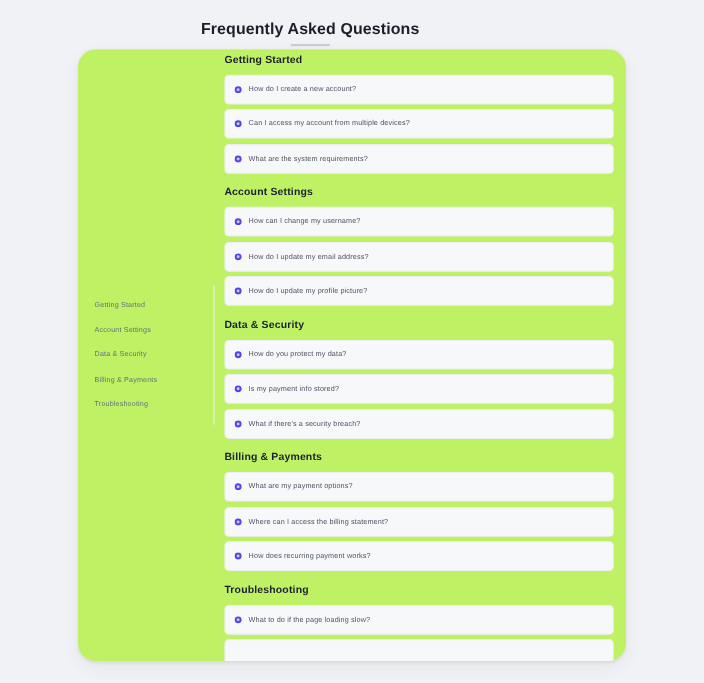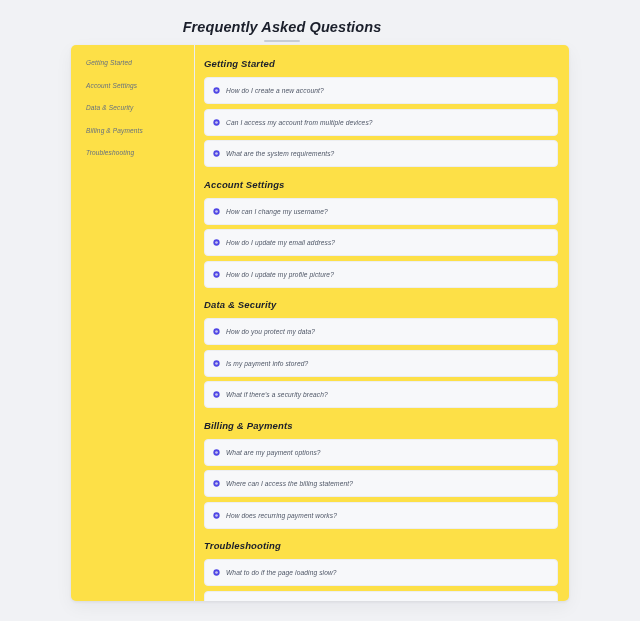--- a/index.html
+++ b/index.html
@@ -9,21 +9,20 @@
     height: 621px;
     background: #f1f2f5;
     font-family: "Liberation Sans", sans-serif;
     overflow: hidden;
   }
 
   .page {
     width: 564px;
     height: 621px;
     position: relative;
-    font-style: italic;
   }
 
   
   .page-title-wrap {
     text-align: center;
     padding-top: 17px;
   }
   .page-title {
     font-size: 14.5px;
     font-weight: bold;
@@ -39,25 +38,26 @@
     border-radius: 1px;
   }
 
   
   .card {
     position: absolute;
     left: 71px;
     top: 45px;
     width: 498px;
     height: 556px;
-    background: #fde047;
-    border-radius: 5px;
+    background: #bef264;
+    border-radius: 16px;
     box-shadow: 0 1px 3px rgba(20,25,40,0.07), 0 6px 18px rgba(20,25,40,0.05);
     display: flex;
     overflow: hidden;
+    align-items: center;
   }
 
   
   .sidebar {
     width: 124px;
     flex: 0 0 124px;
     border-right: 1px solid #ebedf1;
     padding: 13px 0 0 15px;
   }
   .sidebar-item {

